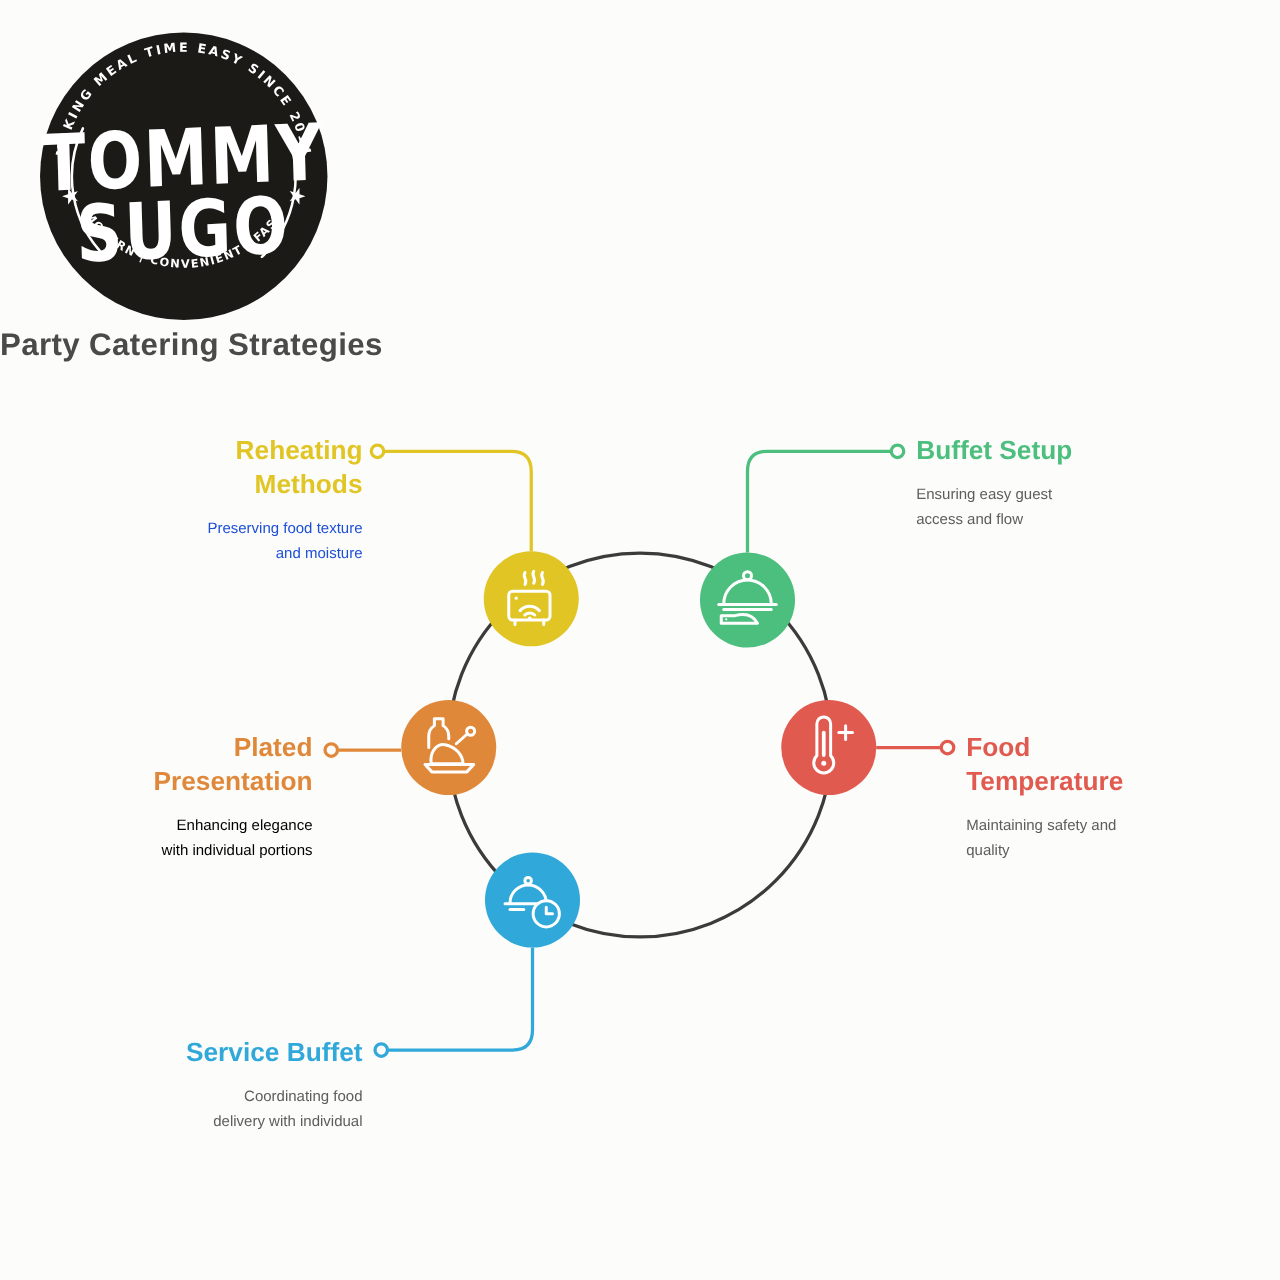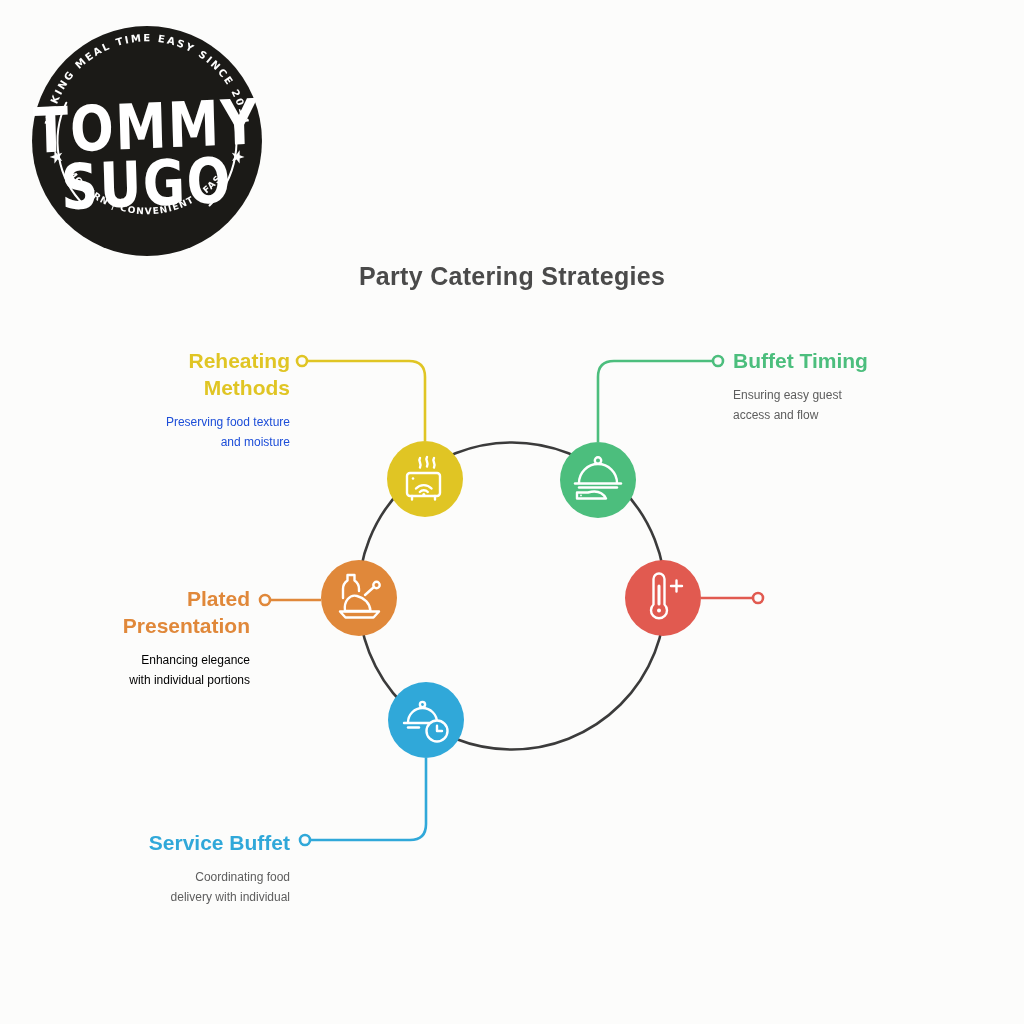--- a/index.html
+++ b/index.html
@@ -6,21 +6,21 @@
   .canvas{
     position:relative;width:1024px;height:1024px;overflow:hidden;
     background:#fcfcfb;
     font-family:"Liberation Sans",sans-serif;
   }
   .logo-svg{position:absolute;left:28px;top:22px;}
   .logo-arc-text{font-family:"DejaVu Sans",sans-serif;font-weight:bold;letter-spacing:2px;}
   .logo-arc-text-bottom{font-family:"DejaVu Sans",sans-serif;font-weight:bold;letter-spacing:1.2px;}
   .logo-name{font-family:"DejaVu Sans",sans-serif;font-weight:bold;letter-spacing:2px;}
   .page-title{
-    position:absolute;left:0;right:0;top:262px;text-align:center;
+    position:absolute;left:0;right:0;top:262px;
     font-size:25px;font-weight:bold;letter-spacing:.3px;
   }
   .diagram-svg{position:absolute;left:0;top:0;}
   .node-text{position:absolute;}
   .node-text.align-right{text-align:right;}
   .node-label{font-size:21px;line-height:27px;font-weight:bold;white-space:pre-line;}
   .node-desc{font-size:12px;line-height:20px;margin-top:11px;white-space:pre-line;}
 </style>
 </head>
 <body>
@@ -126,25 +126,31 @@
   </svg>
 
   <div class="node-text align-right" style="right:734px;top:347px;width:250px">
     <div class="node-label" style="color: rgb(224, 197, 36); text-align: right;">Reheating
 Methods</div>
     <div class="node-desc" style="color: #1d4ed8;">Preserving food texture
 and moisture</div>
   </div>
 
   <div class="node-text" style="left:733px;top:347px;width:250px">
-    <div class="node-label" style="color: rgb(76, 190, 125);">Buffet Timing</div>
+    <div class="node-label" style="color: rgb(76, 190, 125);">Buffet Setup</div>
     <div class="node-desc" style="color: rgb(93, 93, 93);">Ensuring easy guest
 access and flow</div>
   </div>
 
+  <div class="node-text" style="left:773px;top:585px;width:250px">
+    <div class="node-label" style="color: rgb(225, 90, 80);">Food
+Temperature</div>
+    <div class="node-desc" style="color: rgb(93, 93, 93);">Maintaining safety and
+quality</div>
+  </div>
 
   <div class="node-text align-right" style="right:774px;top:585px;width:250px">
     <div class="node-label" style="color: rgb(224, 136, 58); padding-left: 41px;">Plated
 Presentation</div>
     <div class="node-desc" style="color: #000000;">Enhancing elegance
 with individual portions</div>
   </div>
 
   <div class="node-text align-right" style="right:734px;top:829px;width:250px">
     <div class="node-label" style="color: rgb(48, 168, 217);">Service Buffet</div>

